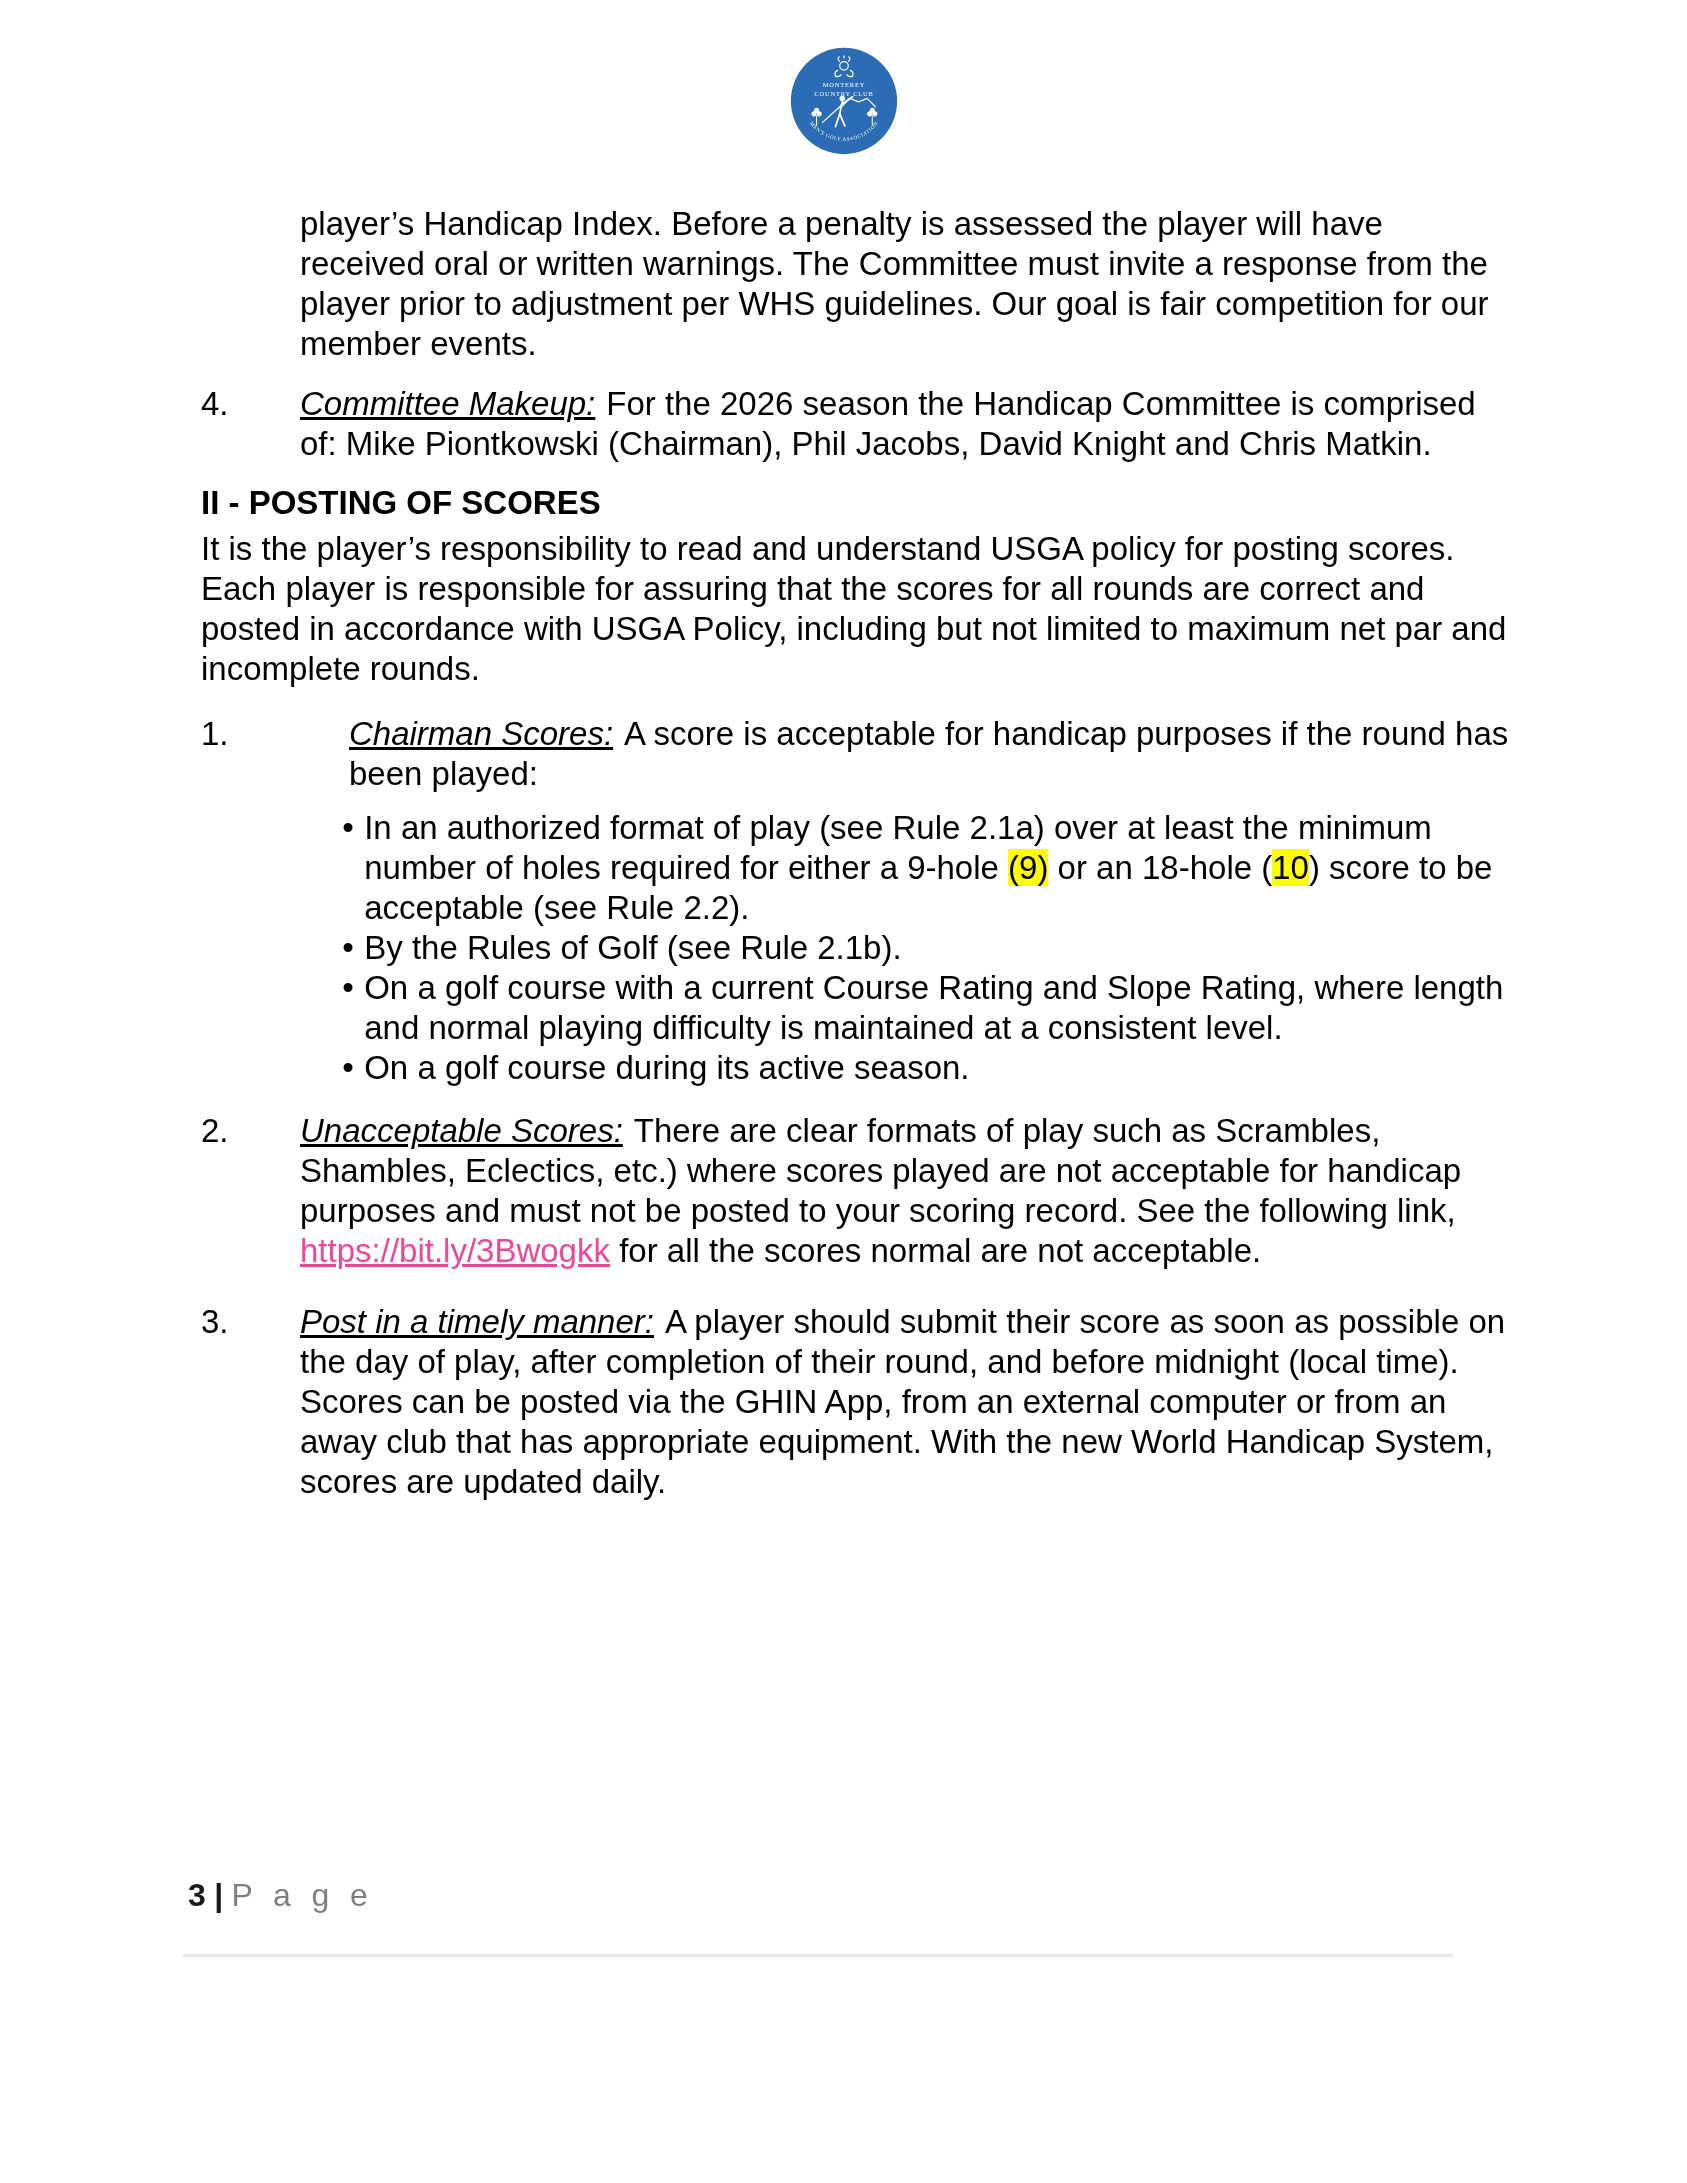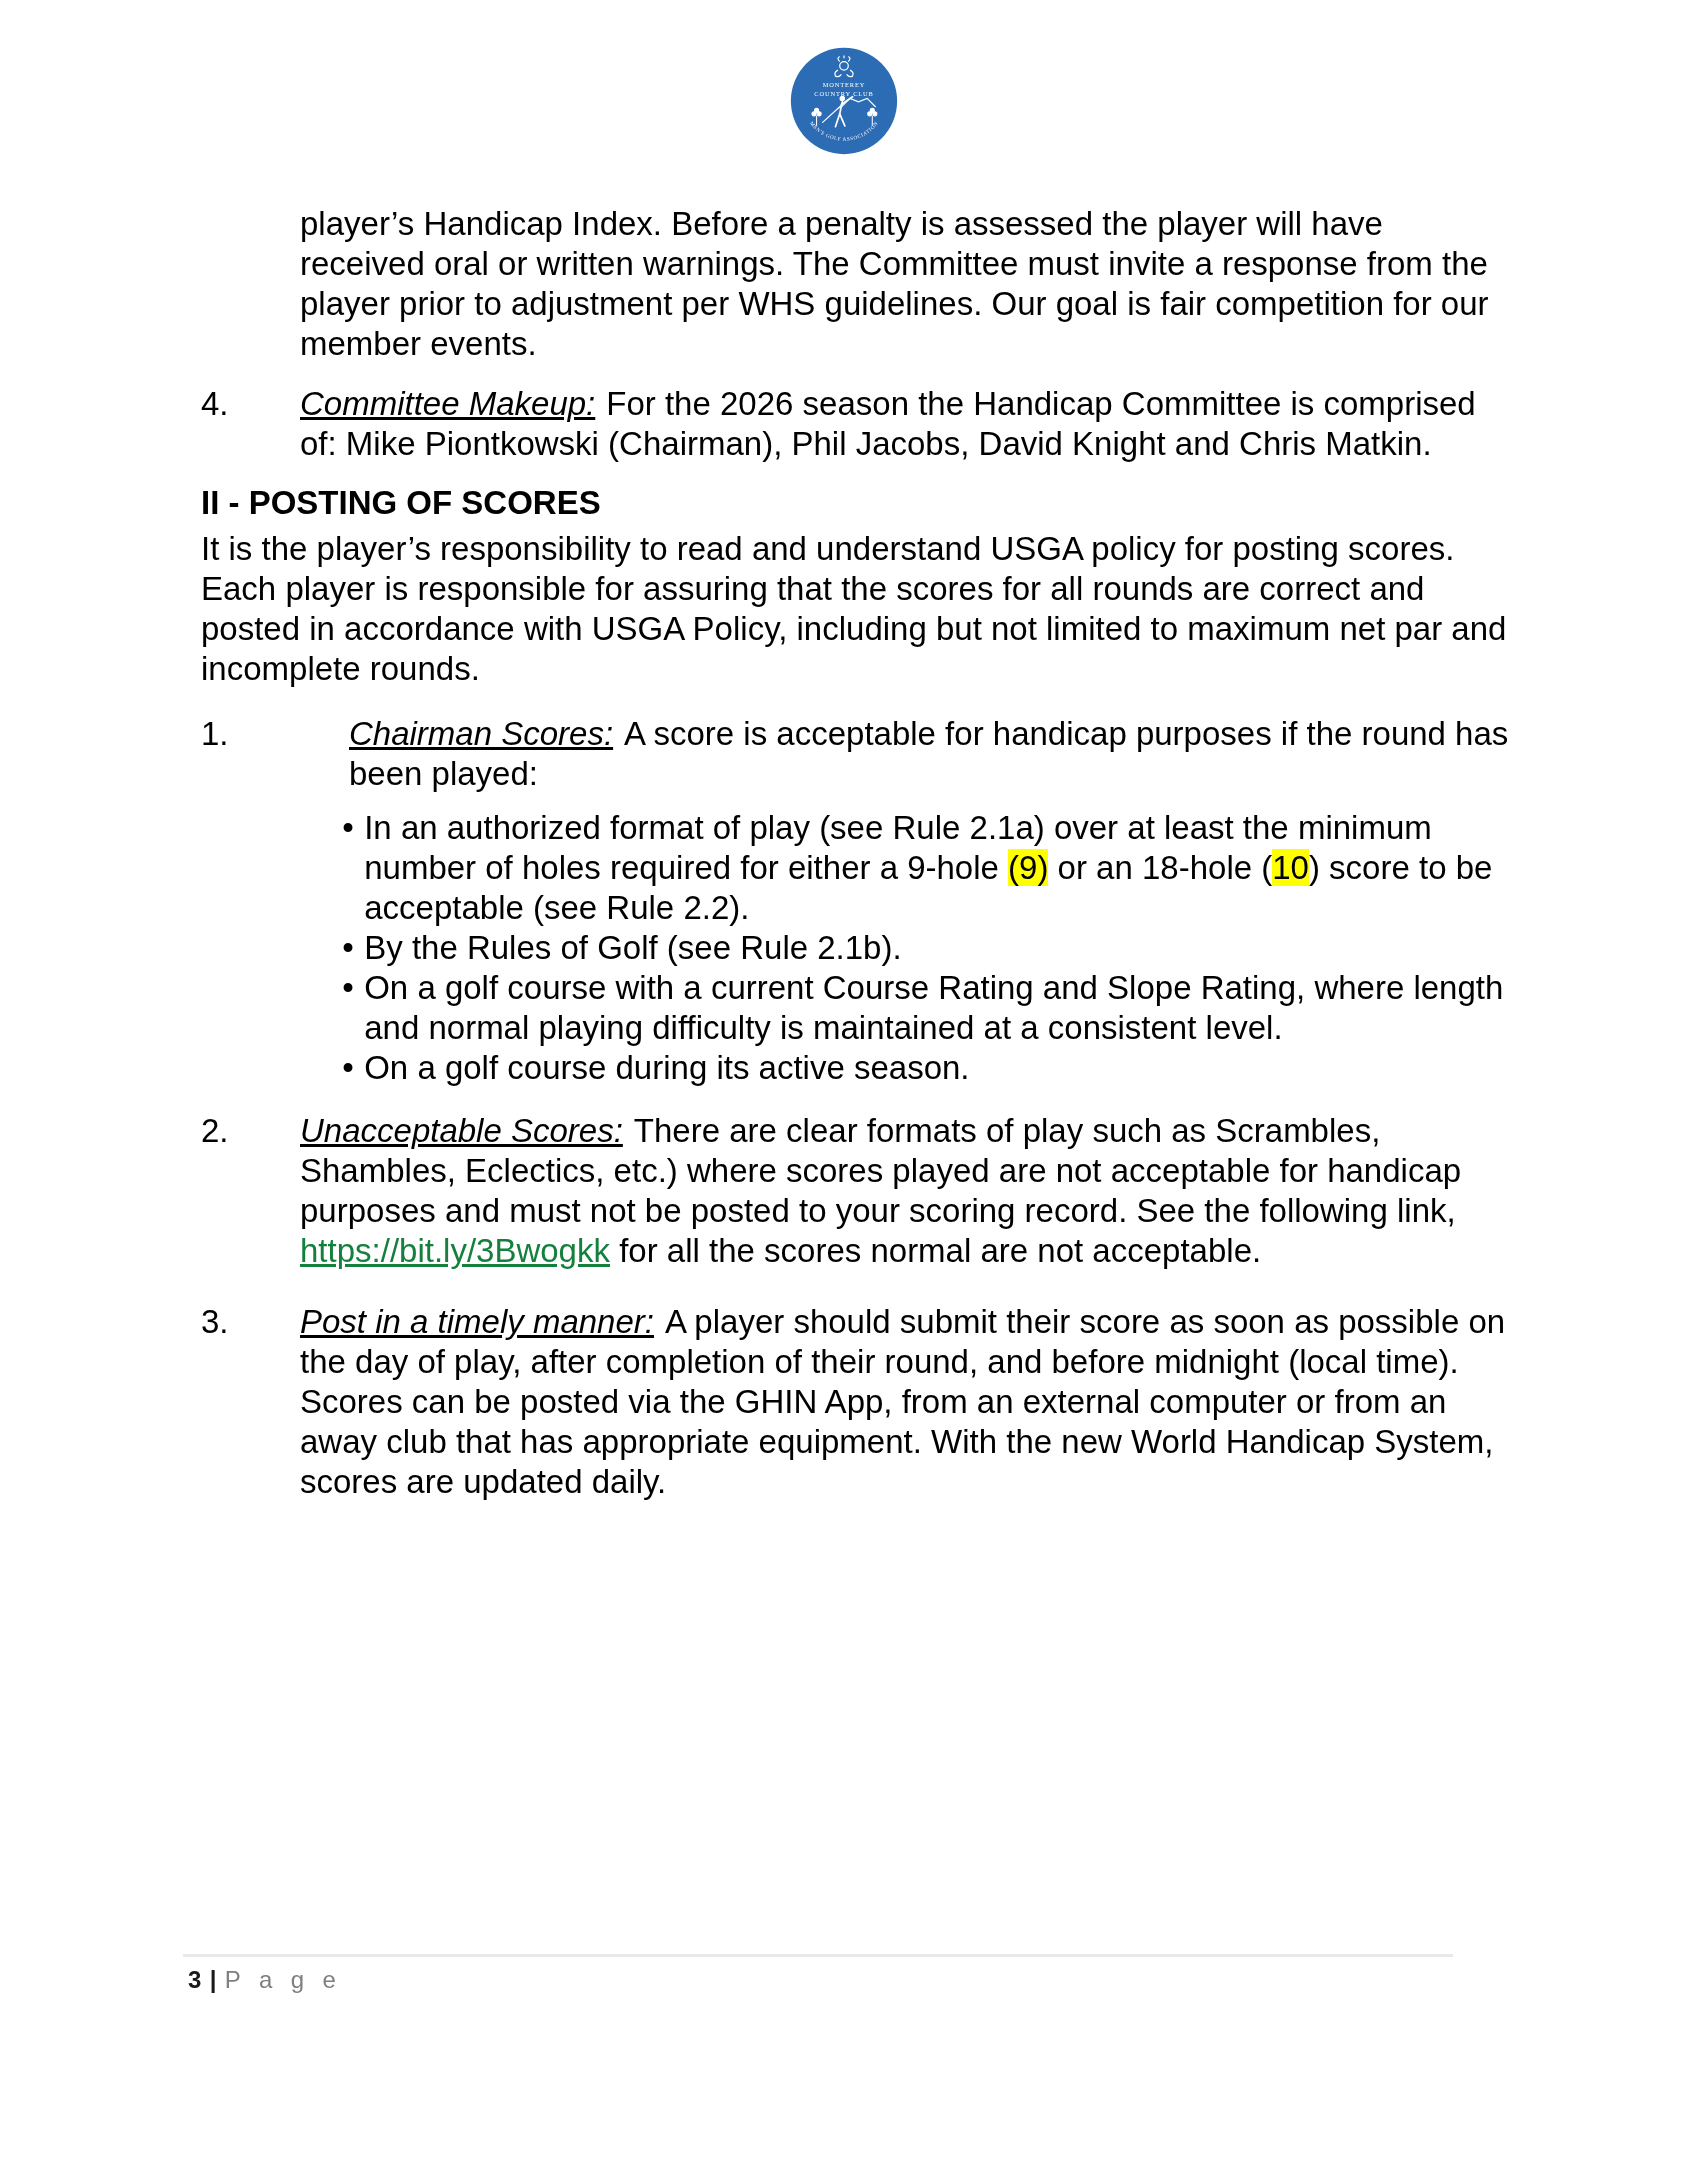--- a/index.html
+++ b/index.html
@@ -24,24 +24,24 @@
   .section-intro{margin-top:6.7px;}
   .item1{margin-top:25px;}
   .item2{margin-top:23px;}
   .item3{margin-top:31px;}
   .u{text-decoration:underline;font-style:italic;}
   .after-label{margin-left:11px;}
   .bullets{margin-left:-8.4px;margin-top:14px;}
   .bullet{position:relative;padding-left:23.6px;}
   .bullet::before{content:"\2022";position:absolute;left:1.7px;top:0;}
   .hl{background:#ffff00;}
-  a.doclink{color:#15803d;text-decoration:underline;cursor:pointer;}
+  a.doclink{color:#ec4899;text-decoration:underline;cursor:pointer;}
   
   .footer-rule{position:absolute;left:183px;top:1954px;width:1270px;border-top:3.4px solid #e9e9e9;}
-  .footer-text{position:absolute;left:188px;top:1963px;font-size:24px;line-height:34px;}
+  .footer-text{position:absolute;left:188px;top:1878px;font-size:32px;line-height:34px;}
   .footer-num{font-weight:bold;color:#1a1a1a;}
   .footer-sep{font-weight:bold;color:#1a1a1a;margin:0 8.4px;}
   .footer-label{color:#7f7f7f;letter-spacing:5.9px;}
 </style>
 </head>
 <body>
 
 <div class="page">
 
   <div class="logo-wrap">

